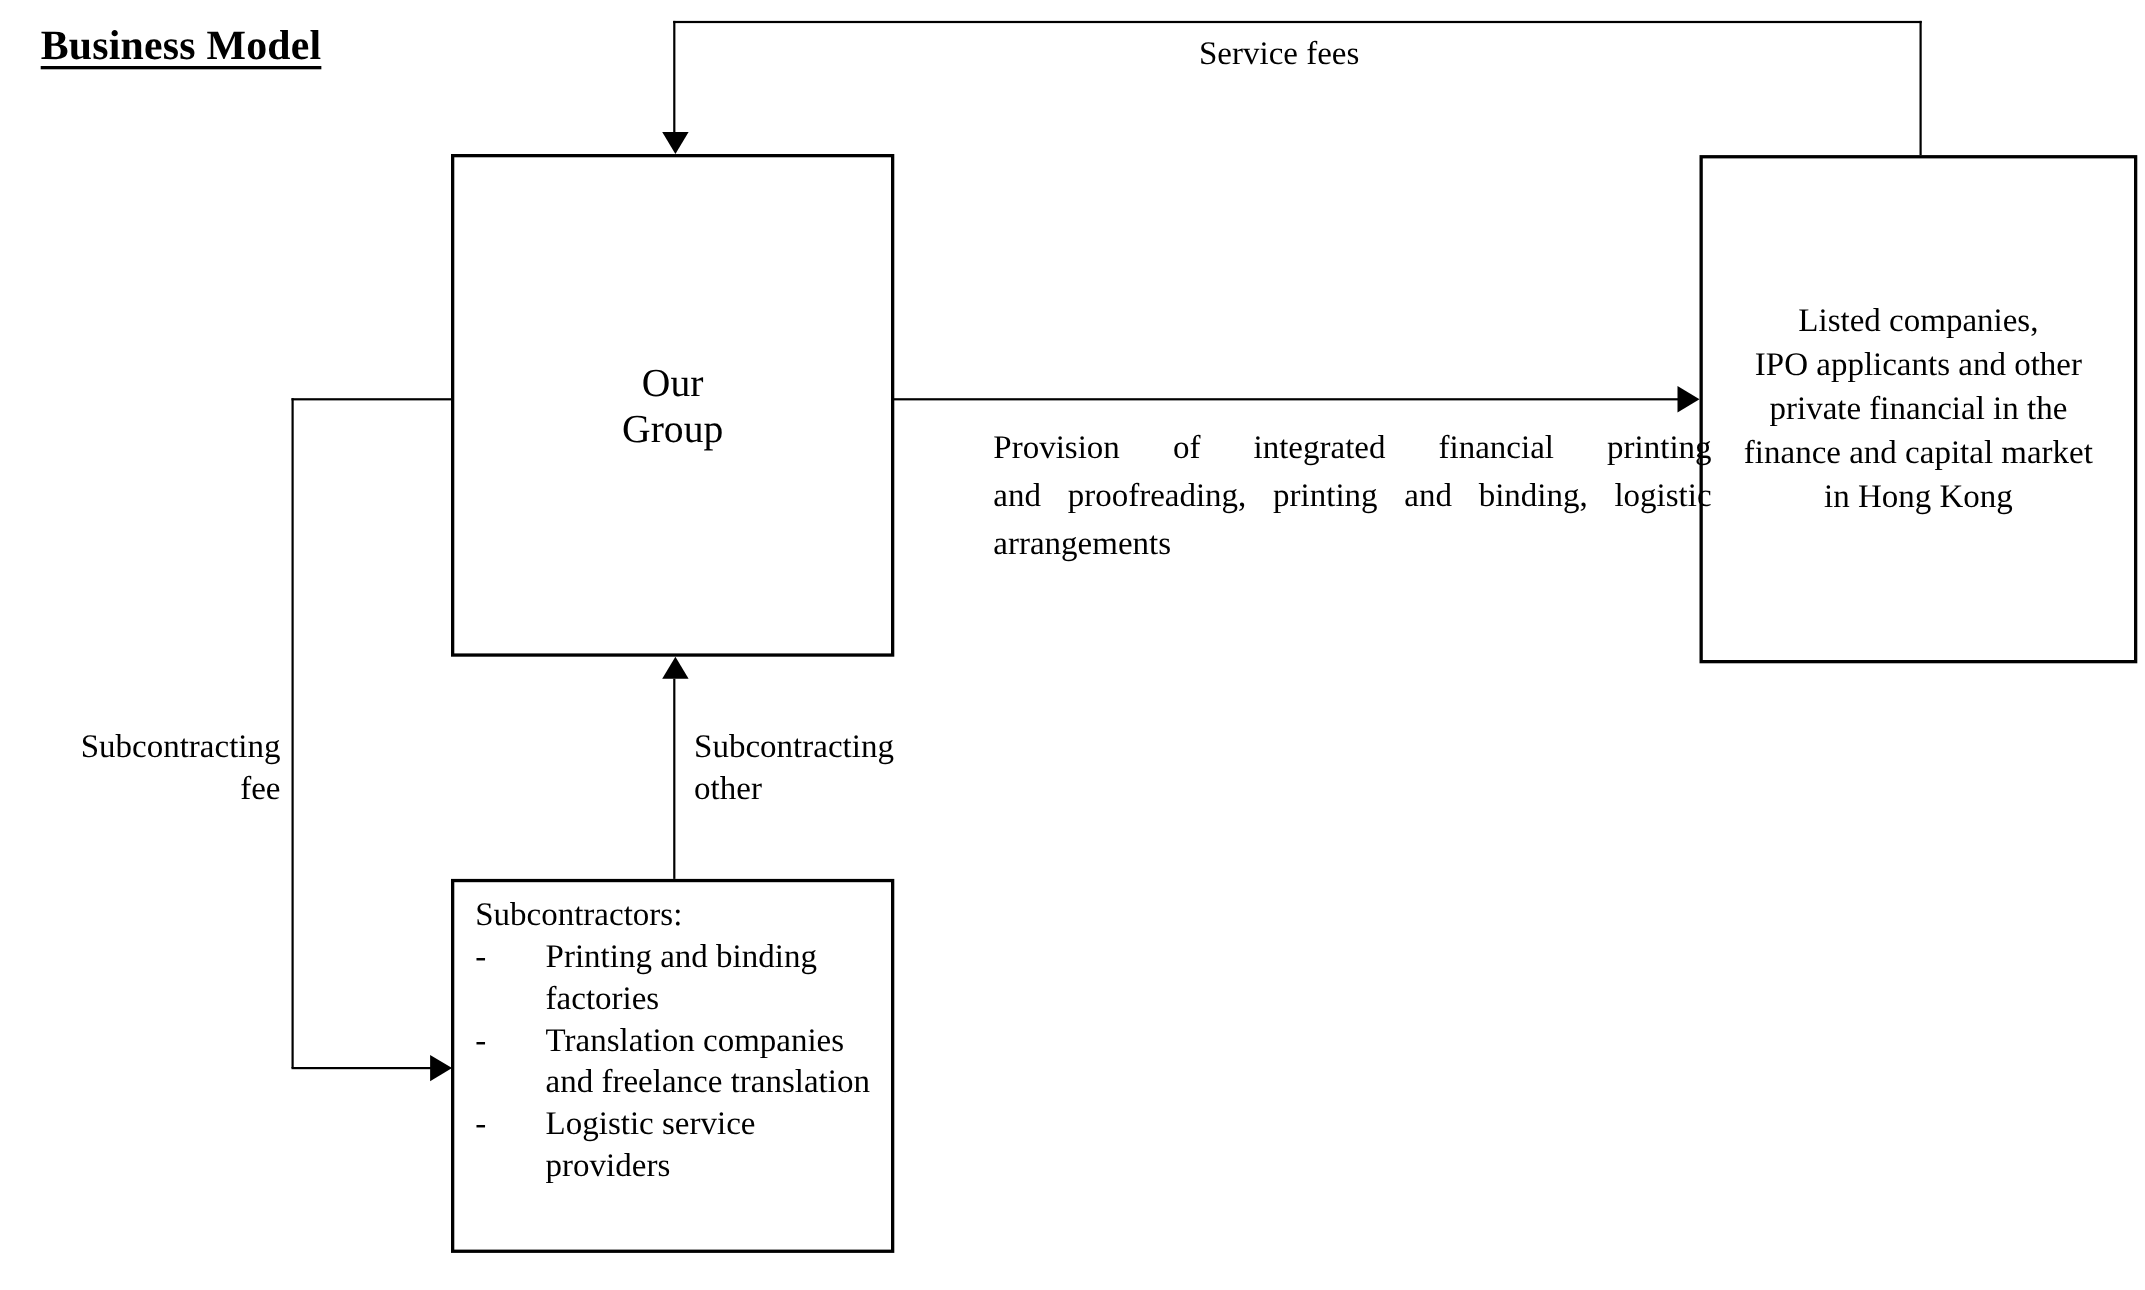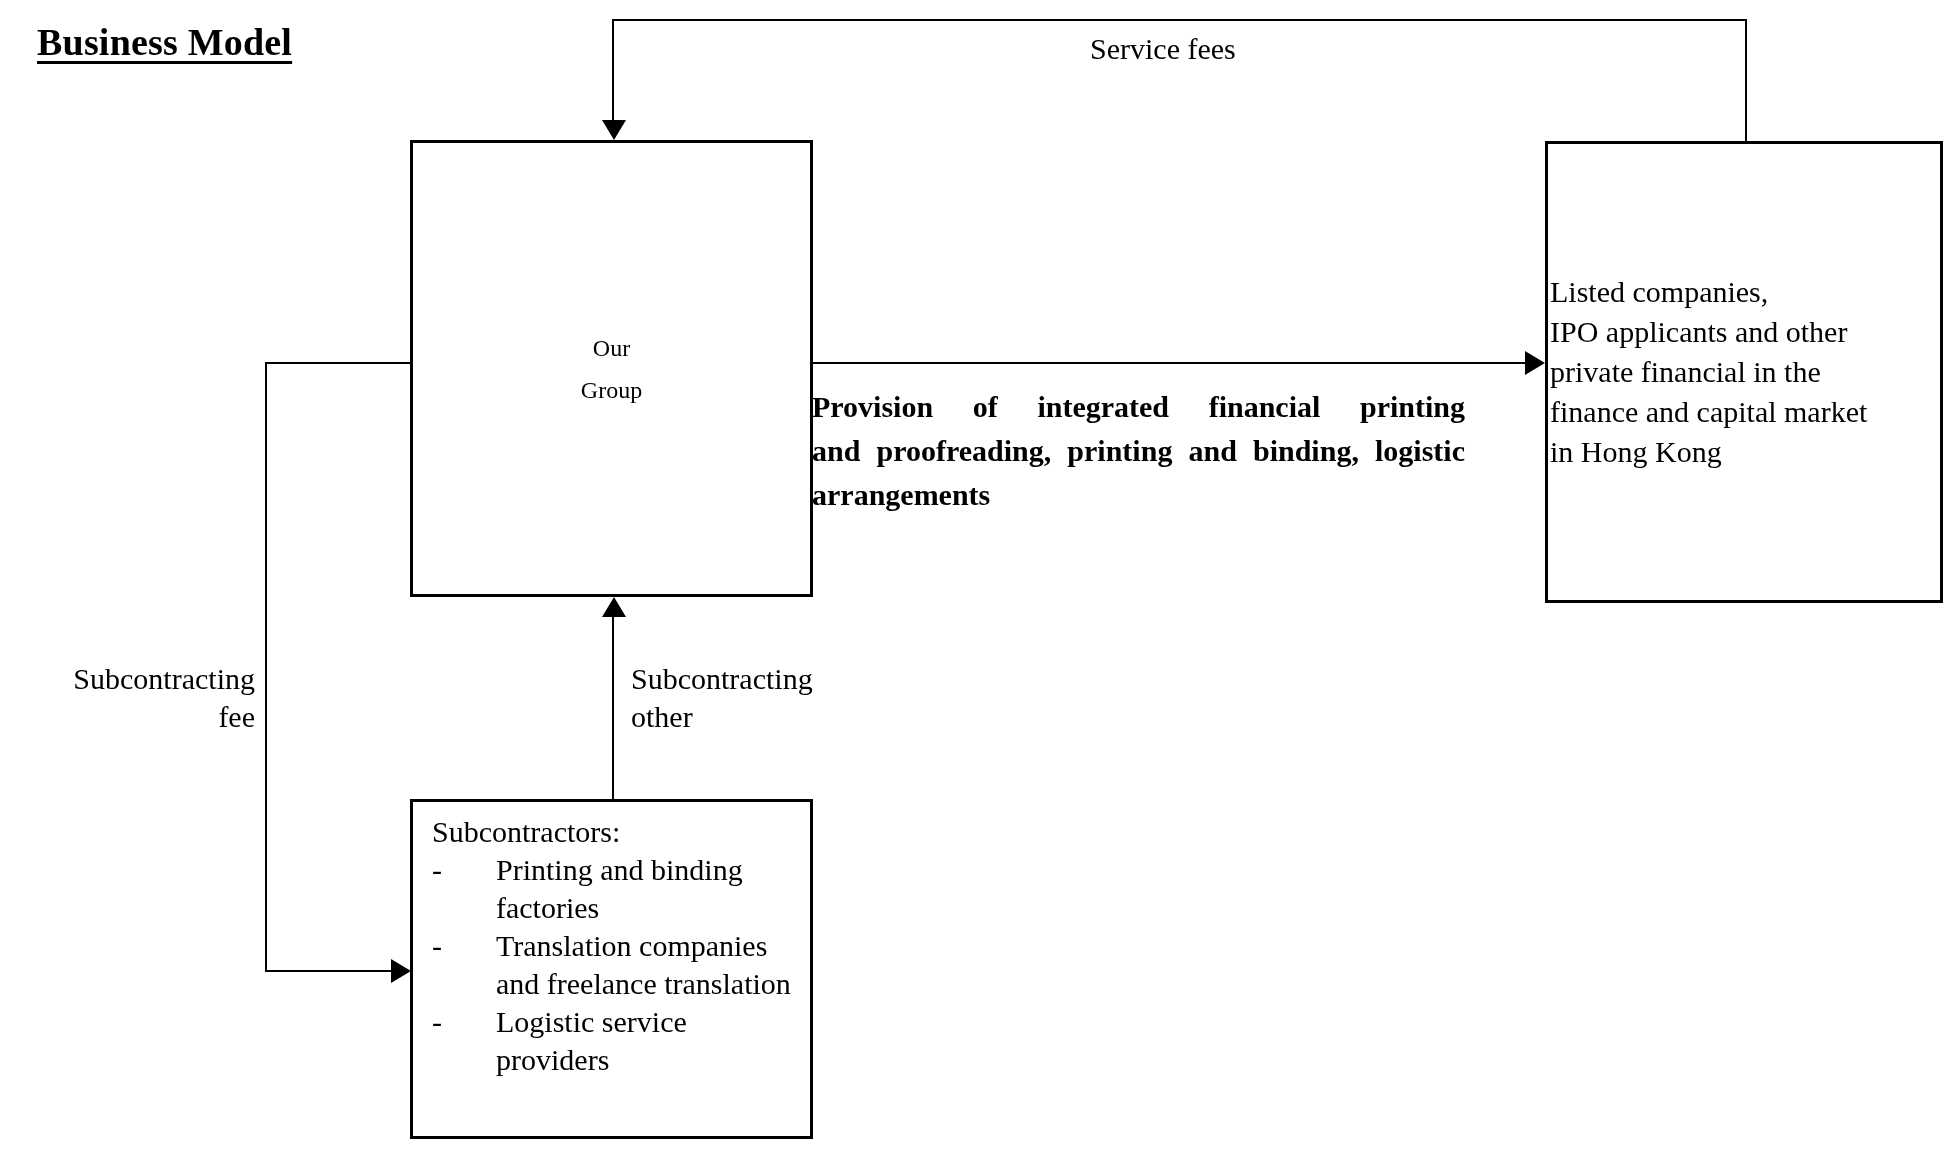--- a/index.html
+++ b/index.html
@@ -45,36 +45,37 @@
     width: 403px;
     height: 457px;
   }
   #box-our-group .box-text {
     position: absolute;
     left: 0;
     right: 0;
     top: 50%;
     transform: translateY(-50%);
     text-align: center;
-    font-size: 24px;
+    font-size: 36px;
     line-height: 42px;
   }
 
   #box-clients {
     left: 1545px;
     top: 141px;
     width: 398px;
     height: 462px;
   }
   #box-clients .box-text {
     position: absolute;
     left: 2px;
     right: 2px;
     top: 50%;
     transform: translateY(-50%);
+    text-align: center;
     font-size: 30px;
     line-height: 40px;
   }
 
   #box-subcontractors {
     left: 410px;
     top: 799px;
     width: 403px;
     height: 340px;
     padding-left: 36px;
@@ -168,28 +169,27 @@
     text-align: right;
   }
   #label-subcontracting-works {
     left: 631px;
     top: 660px;
     width: 260px;
     text-align: left;
   }
   #label-provision {
     position: absolute;
-    left: 812px;
+    left: 903px;
     top: 385px;
     width: 653px;
     font-size: 30px;
     line-height: 44px;
     text-align: justify;
     text-justify: inter-word;
-    font-weight: bold;
   }
   #label-provision > span {
     display: block;
   }
   #label-provision > span.j {
     text-align: justify;
     text-align-last: justify;
   }
 </style>
 </head>

